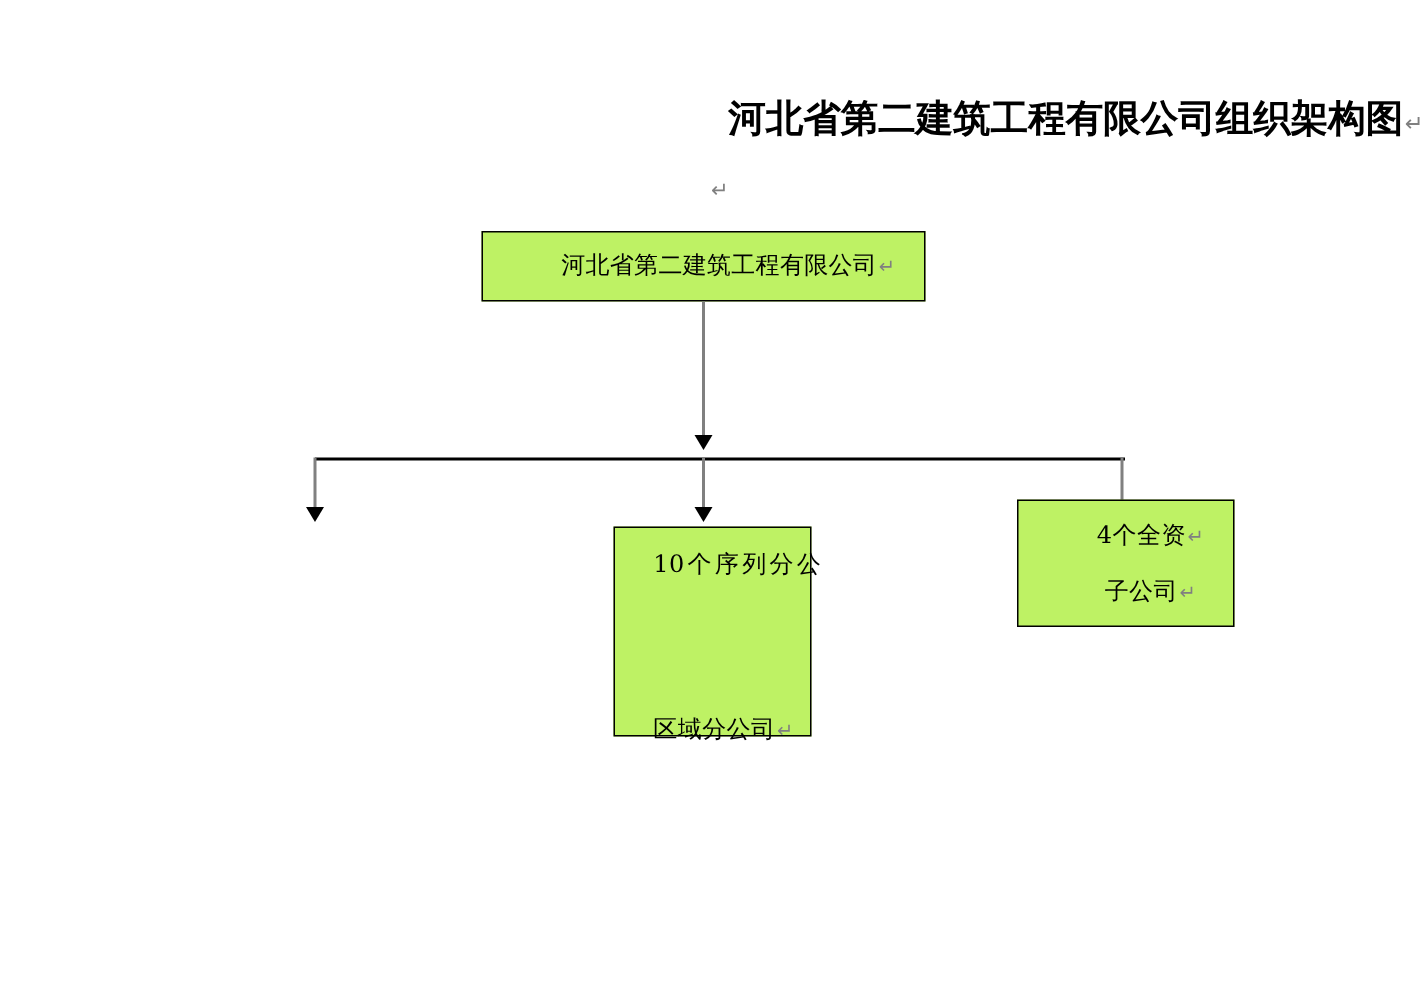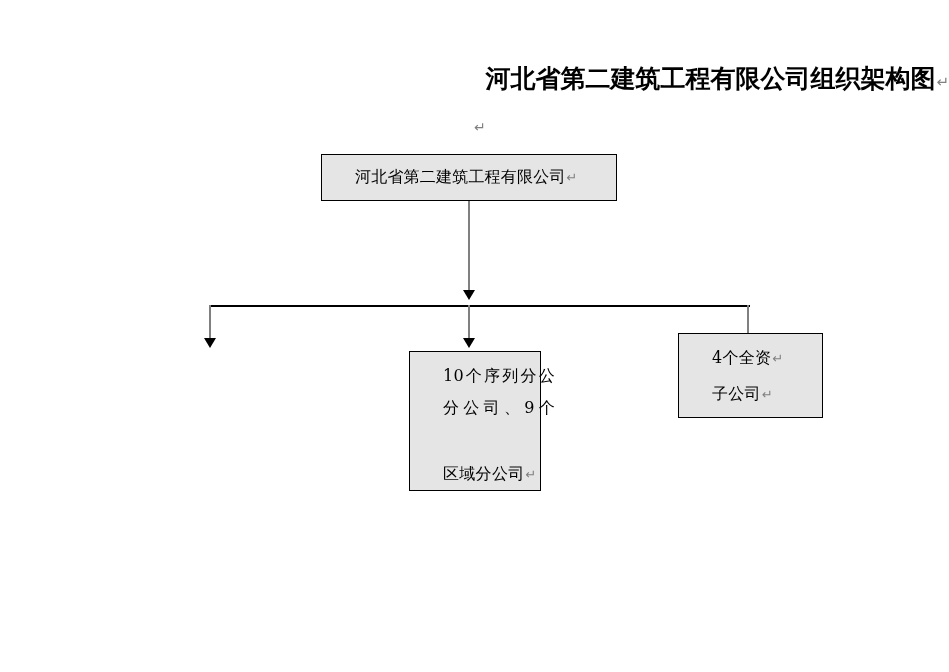--- a/index.html
+++ b/index.html
@@ -51,23 +51,24 @@
     font-family: "DejaVu Sans", "Liberation Sans", sans-serif;
     font-size: 14px;
     line-height: 1;
   }
 
   
   .node {
     position: absolute;
     box-sizing: border-box;
     border: 1.6px solid #000000;
-    background: #e5e5e5;
+    background: #bef264;
     display: flex;
     flex-direction: column;
+    align-items: center;
     justify-content: center;
     color: #000000;
     padding-left: 33px;
   }
   .node .line {
     white-space: nowrap;
   }
 
   
   #node-root {
@@ -97,20 +98,21 @@
     width: 151px;
     height: 80px;
   }
   #node-branches {
     left: 409px;
     top: 351px;
     width: 132px;
     height: 140px;
     justify-content: flex-start;
     padding-top: 8px;
+    gap: 44px;
   }
   #node-branches .line {
     line-height: 32px;
     width: 112px;
     text-align: justify;
     text-align-last: justify;
     white-space: nowrap;
   }
   #node-branches .line.last {
     text-align-last: left;
@@ -180,21 +182,20 @@
 
   <div class="vline" id="drop-mid-line"></div>
   <div class="arrow-down" id="drop-mid-arrow"></div>
 
   <div class="vline" id="drop-right-line"></div>
   <div class="arrow-down" id="drop-right-arrow"></div>
 
 
   <div class="node child" id="node-branches">
     <div class="line">10个序列分公</div>
-    <div class="line">分公司、9个</div>
     <div class="line last"><span>区域分公司</span><span class="pilcrow">↵</span></div>
   </div>
 
   <div class="node child" id="node-subsidiaries">
     <div class="line"><span>4个全资</span><span class="pilcrow">↵</span></div>
     <div class="line"><span>子公司</span><span class="pilcrow">↵</span></div>
   </div>
 
 </div>
 

